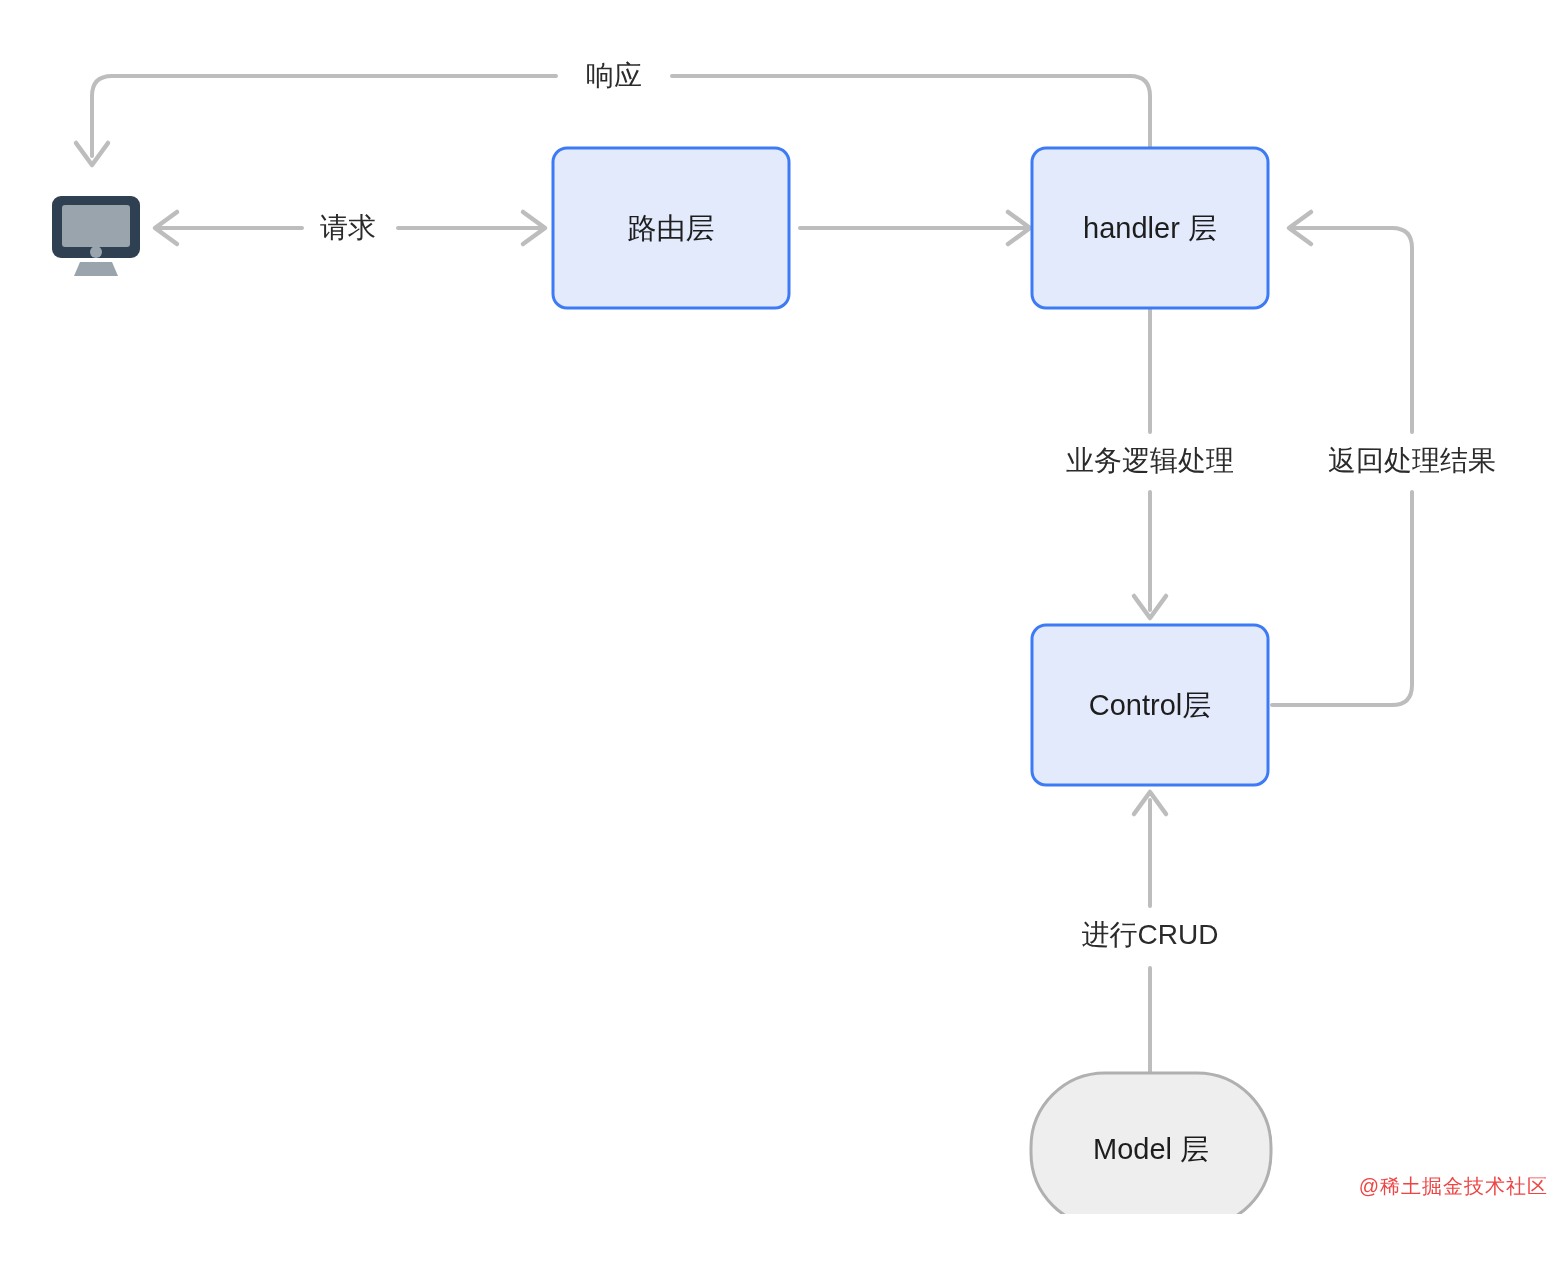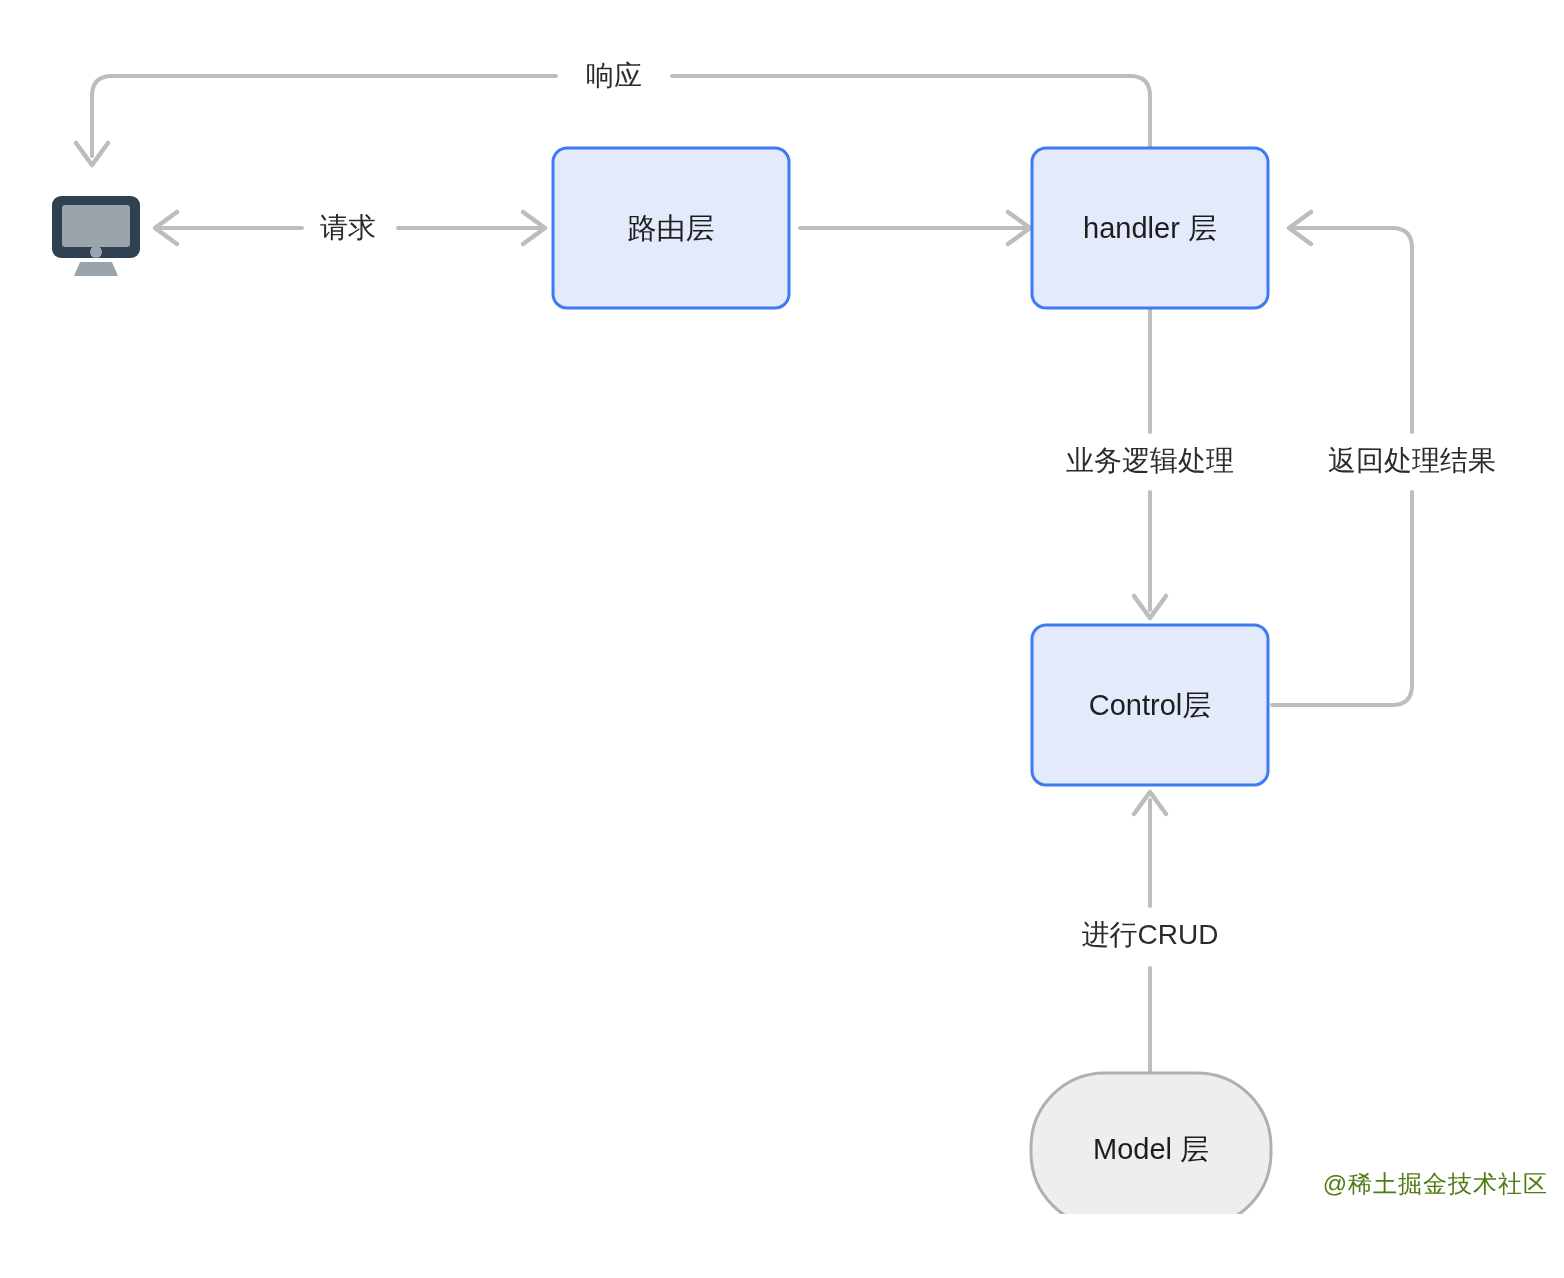--- a/index.html
+++ b/index.html
@@ -60,22 +60,22 @@
     font-size: 28px;
     fill: #2b2b2b;
     text-anchor: middle;
     dominant-baseline: middle;
   }
   .watermark {
     position: absolute;
     right: 16px;
     bottom: 14px;
     font-family: "Liberation Sans", "DejaVu Sans", sans-serif;
-    font-size: 24px;
-    color: #4d7c0f;
+    font-size: 20px;
+    color: #ef4444;
     letter-spacing: 1px;
     user-select: none;
   }
   .monitor-frame { fill: #2f4052; }
   .monitor-screen { fill: #9aa4ad; }
   .monitor-stand { fill: #9aa4ad; }
   .monitor-dot { fill: #9aa4ad; }
 </style>
 </head>
 <body>

